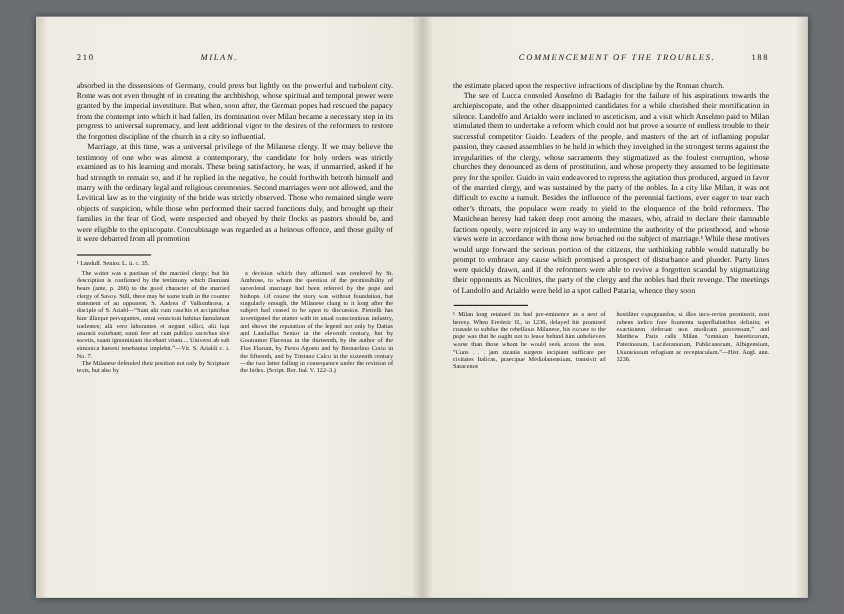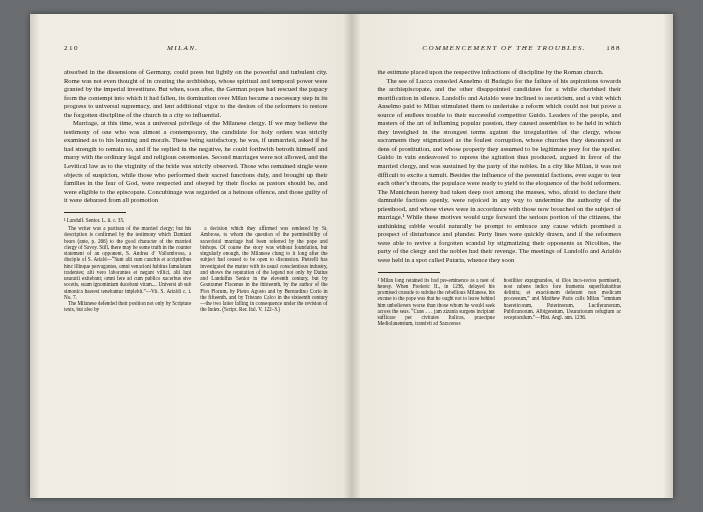--- a/index.html
+++ b/index.html
@@ -34,21 +34,21 @@
     background: linear-gradient(to right, #efece2, #f2efe6 40%, #eeebe1);
   }
   .page.left {
     background: linear-gradient(to left, #e7e4da, #f1eee5 28%, #efece3);
     padding-left: 34px;
     padding-right: 24px;
   }
   .page.right {
     background: linear-gradient(to right, #e9e6dc, #f1eee5 28%, #efece3);
     padding-left: 26px;
-    padding-right: 52px;
+    padding-right: 32px;
   }
   .gutter {
     position: absolute;
     left: 50%;
     top: 0;
     bottom: 0;
     width: 16px;
     transform: translateX(-50%);
     background: linear-gradient(to right, rgba(120,112,96,0.02), rgba(110,102,86,0.26), rgba(120,112,96,0.03));
     pointer-events: none;

